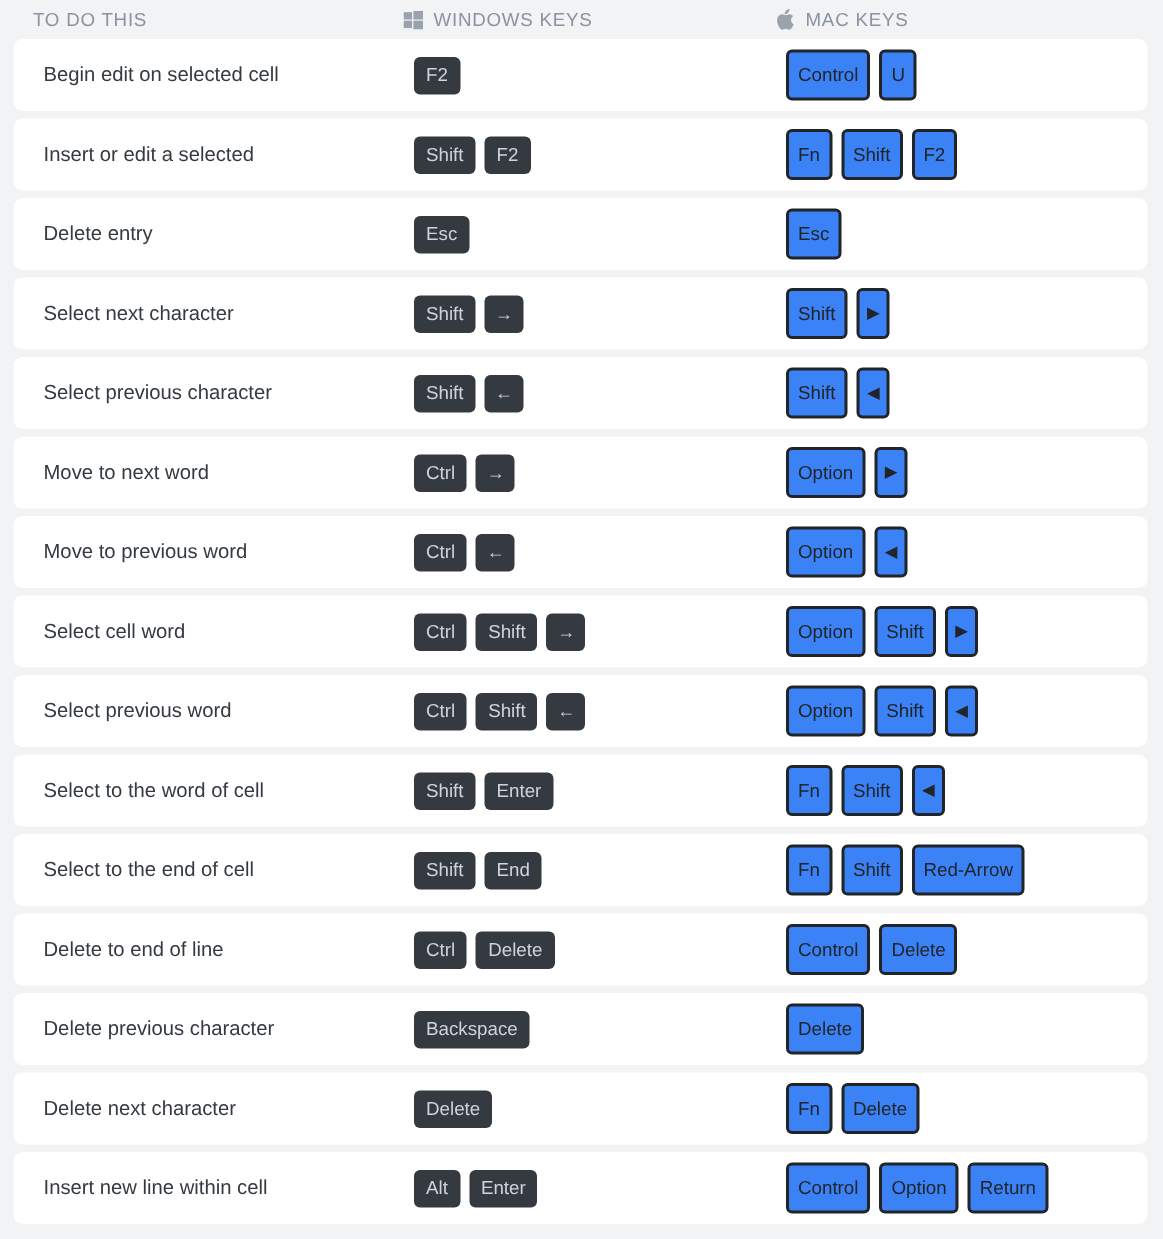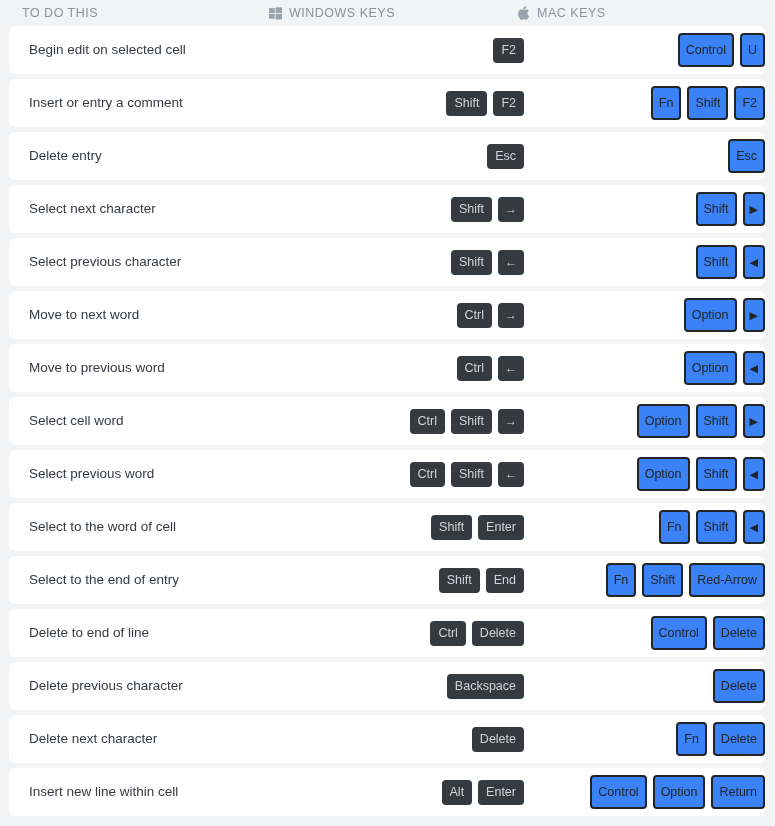--- a/index.html
+++ b/index.html
@@ -76,21 +76,20 @@
     color: #343a40;
     line-height: 1.2;
     padding-right: 10px;
     flex-shrink: 0;
   }
   .cell-keys {
     display: flex;
     align-items: center;
     gap: 6px;
     flex-shrink: 0;
-    justify-content: flex-end;
   }
   .cell-win { width: 248px; }
   .cell-mac { flex: 1; }
 
   
   .key {
     display: inline-flex;
     align-items: center;
     justify-content: center;
     height: 25px;
@@ -158,21 +157,21 @@
         <div class="cell-action">Begin edit on selected cell</div>
         <div class="cell-keys cell-win">
           <span class="key key-win">F2</span>
         </div>
         <div class="cell-keys cell-mac">
           <span class="key key-mac">Control</span>
           <span class="key key-mac">U</span>
         </div>
       </div>
       <div class="row">
-        <div class="cell-action">Insert or entry a comment</div>
+        <div class="cell-action">Insert or edit a selected</div>
         <div class="cell-keys cell-win">
           <span class="key key-win">Shift</span>
           <span class="key key-win">F2</span>
         </div>
         <div class="cell-keys cell-mac">
           <span class="key key-mac">Fn</span>
           <span class="key key-mac">Shift</span>
           <span class="key key-mac">F2</span>
         </div>
       </div>
@@ -261,21 +260,21 @@
           <span class="key key-win">Shift</span>
           <span class="key key-win">Enter</span>
         </div>
         <div class="cell-keys cell-mac">
           <span class="key key-mac">Fn</span>
           <span class="key key-mac">Shift</span>
           <span class="key key-mac glyph">◀</span>
         </div>
       </div>
       <div class="row">
-        <div class="cell-action">Select to the end of entry</div>
+        <div class="cell-action">Select to the end of cell</div>
         <div class="cell-keys cell-win">
           <span class="key key-win">Shift</span>
           <span class="key key-win">End</span>
         </div>
         <div class="cell-keys cell-mac">
           <span class="key key-mac">Fn</span>
           <span class="key key-mac">Shift</span>
           <span class="key key-mac">Red-Arrow</span>
         </div>
       </div>

